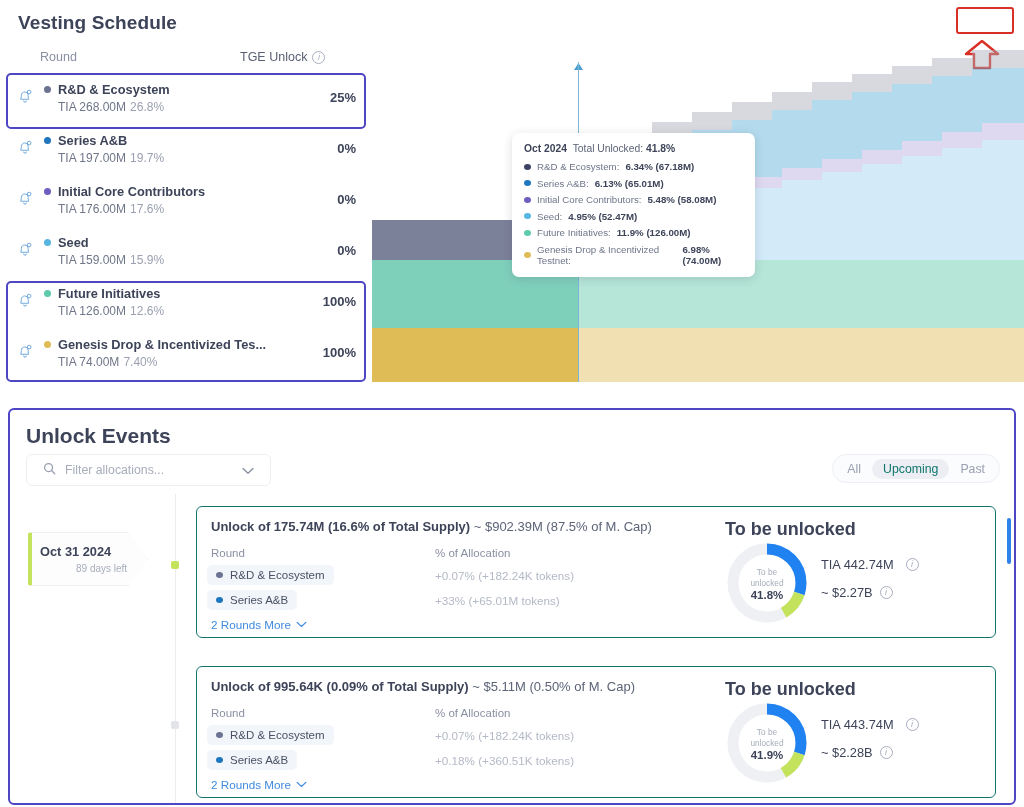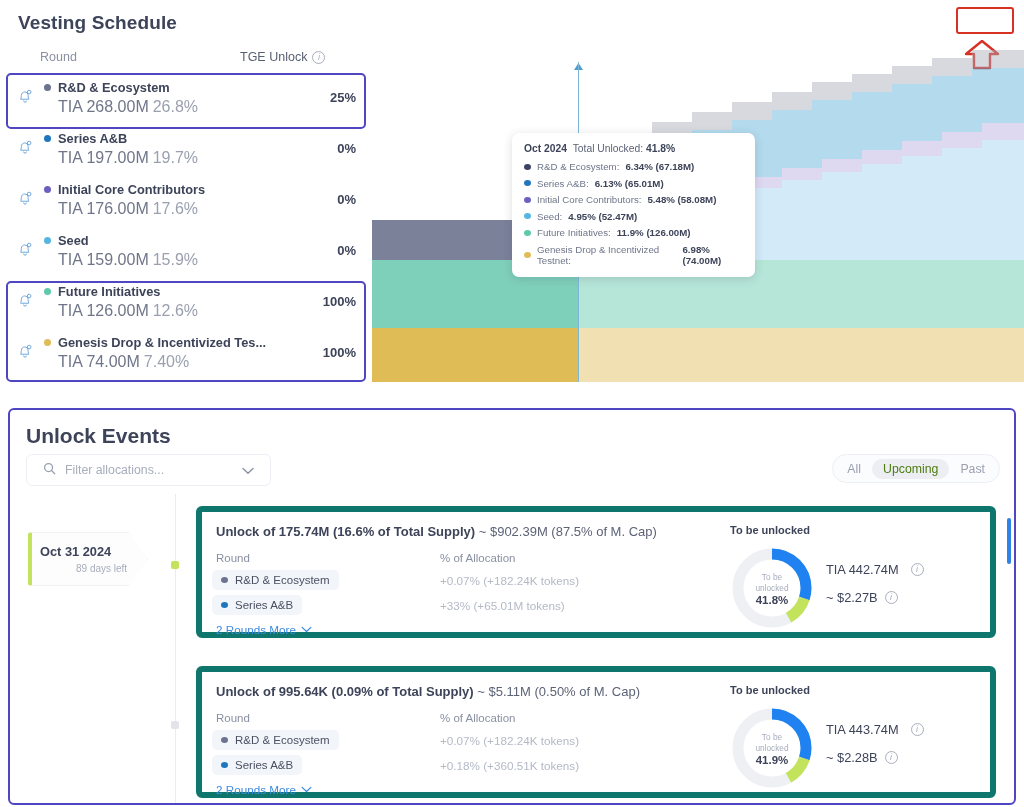--- a/index.html
+++ b/index.html
@@ -50,21 +50,21 @@
   }
   .list { position: absolute; left: 6px; top: 72px; width: 362px; }
   .vrow {
     position: relative; display: flex; align-items: center;
     height: 51px; padding: 0 12px 0 10px;
   }
   .bell { width: 22px; flex: 0 0 22px; margin-right: 6px; }
   .vtexts { flex: 1 1 auto; min-width: 0; }
   .vname { display: flex; align-items: center; gap: 7px; font-size: 12.8px; font-weight: bold; color: #3d4459; }
   .dot { width: 7px; height: 7px; border-radius: 50%; flex: 0 0 7px; }
-  .vsub { font-size: 16px; color: #6f7689; margin-top: 3px; padding-left: 14px; }
+  .vsub { font-size: 12px; color: #6f7689; margin-top: 3px; padding-left: 14px; }
   .vsub .pct { color: #9aa0b0; margin-left: 4px; }
   .vtge { font-size: 13px; font-weight: bold; color: #3d4459; white-space: nowrap; }
   .hl-box {
     position: absolute; border: 2px solid #4f46c4; border-radius: 5px;
     pointer-events: none;
   }
   .hl1 { left: 6px; top: 73px; width: 360px; height: 56px; }
   .hl2 { left: 6px; top: 281px; width: 360px; height: 101px; }
 
   
@@ -101,56 +101,56 @@
     position: absolute; left: 16px; top: 44px; width: 245px; height: 32px;
     border: 1px solid #eceef3; border-radius: 6px;
     display: flex; align-items: center; padding: 0 16px; gap: 9px; background: #fff;
   }
   .filter .ph { flex: 1 1 auto; font-size: 12.3px; color: #a7adbb; }
   .ue-seg {
     position: absolute; right: 14px; top: 44px; display: flex; align-items: center;
     background: #fbfcfe; border: 1px solid #eceef3; border-radius: 16px; padding: 3px; height: 29px;
   }
   .ue-seg .seg { font-size: 12.3px; color: #9aa0b0; padding: 3px 11px; border-radius: 13px; }
-  .ue-seg .seg.active { background: #eceef3; color: #4d7c0f; }
+  .ue-seg .seg.active { background: #eceef3; color: #0f766e; }
 
   .events { position: absolute; left: 0; top: 84px; right: 0; bottom: 0; }
 
   .tl-rail { position: absolute; left: 165px; top: 0; width: 1px; height: 100%; background: #ececf0; }
   .tl-node { position: absolute; left: 161px; width: 8px; height: 8px; border-radius: 2px; }
 
   .date-chip { position: absolute; left: 18px; width: 120px; height: 54px; }
   .date-chip .shape {
     position: absolute; inset: 0; background: #fdfdfe; border: 1px solid #f0f1f5;
     border-left: 4px solid #e9eaee; border-radius: 3px;
     clip-path: polygon(0 0, 84% 0, 100% 50%, 84% 100%, 0 100%);
   }
   .date-chip.current .shape { border-left-color: #c4e35c; }
   .date-chip .d1 { position: absolute; left: 12px; top: 12px; font-size: 12.8px; font-weight: bold; color: #3d4459; }
   .date-chip .d2 { position: absolute; left: 12px; top: 31px; font-size: 10px; color: #a7adbb; margin-left: 36px; }
 
   .ecard {
     position: absolute; left: 186px; width: 800px;
-    border: 6px solid #0f766e; border-radius: 6px; background: #fff;
+    border: 1px solid #0f766e; border-radius: 6px; background: #fff;
   }
   .ecard .etitle { position: absolute; left: 14px; top: 12px; font-size: 13px; font-weight: bold; color: #3d4459; }
   .ecard .etitle .sub { font-weight: normal; color: #5c6377; }
   .ecard .colhead { position: absolute; font-size: 11.5px; color: #8a90a2; top: 40px; }
   .ch-round { left: 14px; }
   .ch-alloc { left: 238px; }
   .pill {
     position: absolute; left: 10px; height: 20px; border-radius: 5px; background: #f2f5fa;
     display: flex; align-items: center; gap: 7px; padding: 0 9px; font-size: 11.5px; color: #4a5163;
   }
   .pill .dot { width: 6px; height: 6px; }
   .allocv { position: absolute; left: 238px; font-size: 11.7px; color: #4a5163; font-weight: bold; }
   .allocv span { color: #b4b9c6; font-weight: normal; }
   .more { position: absolute; left: 14px; font-size: 11.7px; color: #3f8ae0; display: flex; align-items: center; gap: 5px; }
 
-  .tbu-label { position: absolute; left: 528px; top: 12px; font-size: 11px; font-weight: bold; color: #3d4459; }
+  .tbu-label { position: absolute; left: 528px; top: 12px; font-size: 18px; font-weight: bold; color: #3d4459; }
   .donut { position: absolute; left: 528px; top: 34px; width: 84px; height: 84px; }
   .donut .cap { position: absolute; left: 0; right: 0; top: 26px; text-align: center; font-size: 8.3px; color: #a7adbb; line-height: 11px; }
   .donut .capv { position: absolute; left: 0; right: 0; top: 48px; text-align: center; font-size: 11.5px; font-weight: bold; color: #3d4459; }
   .tbu-v1 { position: absolute; left: 624px; top: 50px; font-size: 12.8px; color: #3d4459; display: flex; align-items: center; gap: 12px; }
   .tbu-v2 { position: absolute; left: 624px; top: 78px; font-size: 12.8px; color: #3d4459; display: flex; align-items: center; gap: 7px; }
 
   .wm2 { position: absolute; font-size: 40px; font-weight: bold; color: #f3f4f7; user-select: none; }
 
   .scrollbar { position: absolute; right: 3px; top: 108px; width: 4px; height: 46px; border-radius: 2px; background: #2f82e8; }
 </style>

